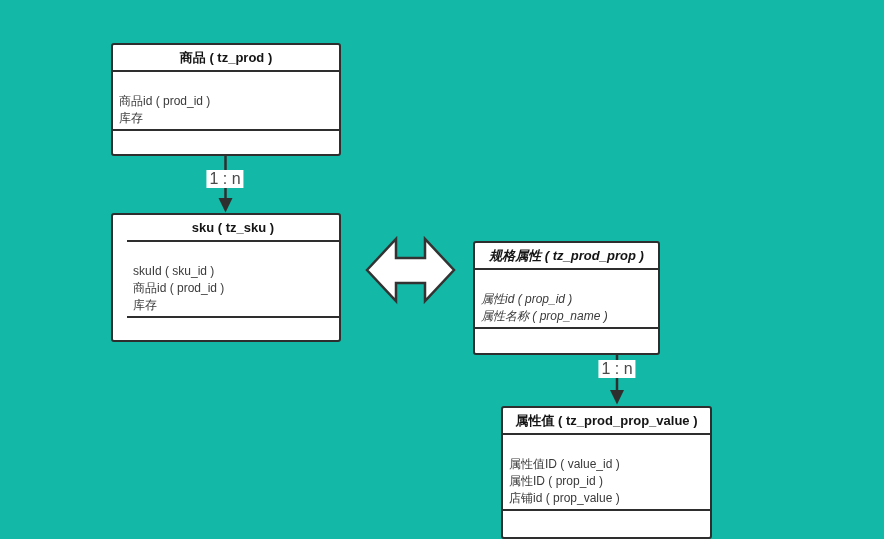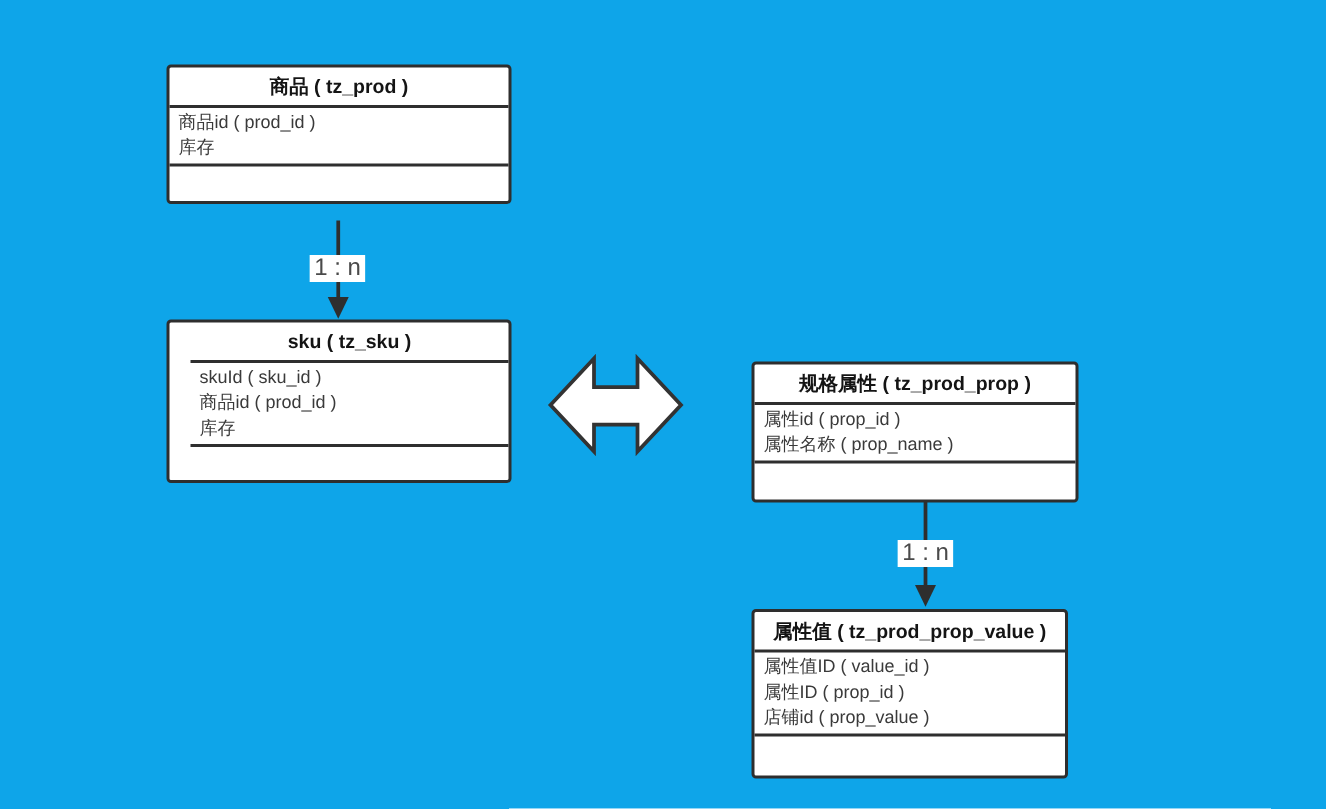--- a/index.html
+++ b/index.html
@@ -5,21 +5,21 @@
   html, body {
     margin: 0;
     padding: 0;
     background: #ffffff;
     font-family: "Liberation Sans", "DejaVu Sans", sans-serif;
   }
   .canvas {
     position: relative;
     width: 884px;
     height: 539px;
-    background: #0ea5e9;
+    background: #14b8a6;
     overflow: hidden;
   }
   .etable {
     position: absolute;
     background: #ffffff;
     border: 2px solid #2e2e2e;
     border-radius: 3px;
     box-sizing: border-box;
   }
   .etable-title {
@@ -29,20 +29,21 @@
     text-align: center;
     line-height: 25px;
     height: 25px;
     border-bottom: 2px solid #2e2e2e;
     white-space: nowrap;
     overflow: hidden;
   }
   .etable-body {
     border-bottom: 2px solid #2e2e2e;
     padding: 1px 0 2px 0;
+    margin-top: 20px;
   }
   .etable-row {
     font-size: 12px;
     color: #3a3a3a;
     line-height: 17px;
     padding-left: 6px;
     white-space: nowrap;
     overflow: hidden;
   }
   .etable-empty { width: 100%; }
@@ -96,21 +97,21 @@
   <div class="etable" style="left:111px; top:213px; width:230px;padding-left:14px;">
     <div class="etable-title">sku ( tz_sku )</div>
     <div class="etable-body">
       <div class="etable-row">skuId ( sku_id )</div>
       <div class="etable-row">商品id ( prod_id )</div>
       <div class="etable-row">库存</div>
     </div>
     <div class="etable-empty" style="height:22px;"></div>
   </div>
 
-  <div class="etable" style="left:501px; top:241px; width:218px;">
+  <div class="etable" style="left:473px; top:241px; width:187px;font-style:italic;">
     <div class="etable-title">规格属性 ( tz_prod_prop )</div>
     <div class="etable-body">
       <div class="etable-row">属性id ( prop_id )</div>
       <div class="etable-row">属性名称 ( prop_name )</div>
     </div>
     <div class="etable-empty" style="height:24px;"></div>
   </div>
 
   <div class="etable" style="left:501px; top:406px; width:211px;">
     <div class="etable-title">属性值 ( tz_prod_prop_value )</div>

